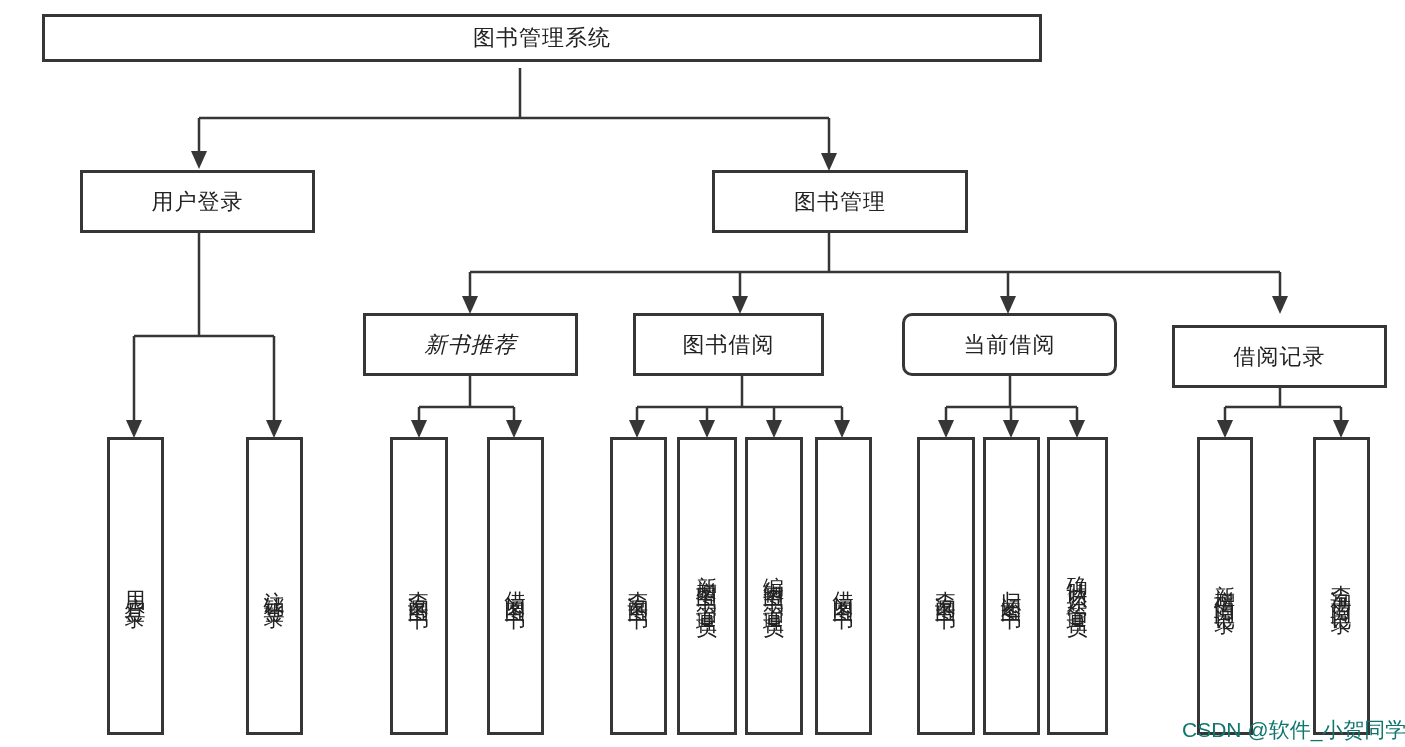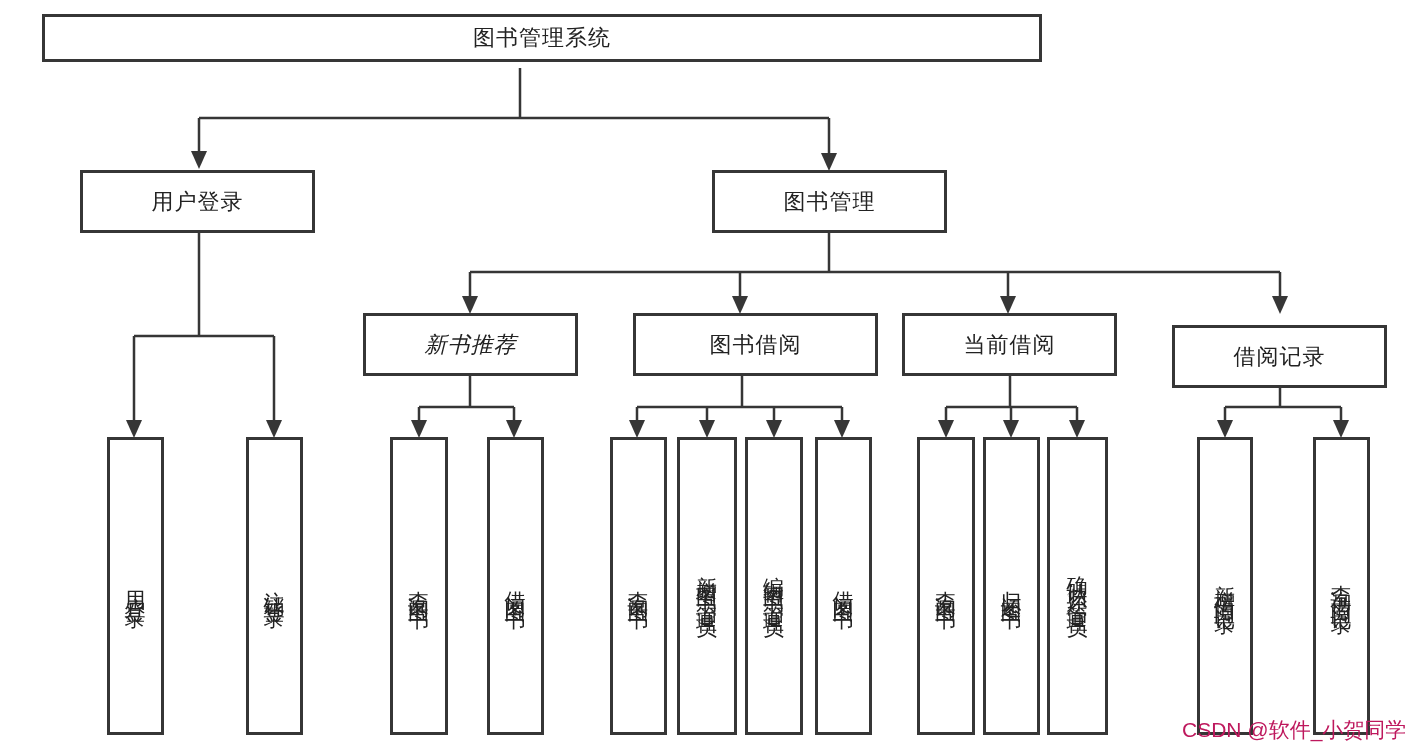--- a/index.html
+++ b/index.html
@@ -46,24 +46,24 @@
     writing-mode: vertical-lr;
     text-orientation: mixed;
     font-size: 21px;
     line-height: 1;
     letter-spacing: 6px;
     white-space: nowrap;
   }
   
   .n-root { left: 22px;   top: 14px;  width: 1000px; height: 48px; margin-left: 20px; }
   .n-user { left: 80px;   top: 170px; width: 235px;  height: 63px; }
-  .n-book { left: 712px;  top: 170px; width: 235px;  height: 63px; }
+  .n-book { left: 712px;  top: 170px; width: 256px;  height: 63px; }
   .n-new  { left: 363px;  top: 313px; width: 215px;  height: 63px; font-style: italic; }
-  .n-brw  { left: 633px;  top: 313px; width: 245px;  height: 63px; }
-  .n-cur  { left: 902px;  top: 313px; width: 215px;  height: 63px; }
+  .n-brw  { left: 633px;  top: 313px; width: 191px;  height: 63px; }
+  .n-cur  { left: 902px;  top: 313px; width: 215px;  height: 63px; border-radius: 10px; }
   .n-rec  { left: 1172px; top: 325px; width: 215px;  height: 63px; }
 
   .l-login   { left: 107px;  width: 57px; }
   .l-logout  { left: 246px;  width: 57px; }
   .l-q1      { left: 390px;  width: 58px; }
   .l-b1      { left: 487px;  width: 57px; }
   .l-q2      { left: 610px;  width: 57px; }
   .l-add     { left: 677px;  width: 60px; }
   .l-edit    { left: 745px;  width: 58px; }
   .l-b2      { left: 815px;  width: 57px; }
@@ -71,21 +71,21 @@
   .l-ret     { left: 983px;  width: 57px; }
   .l-conf    { left: 1047px; width: 61px; }
   .l-addrec  { left: 1197px; width: 56px; }
   .l-qrec    { left: 1313px; width: 57px; }
 
   .watermark {
     position: absolute;
     left: 1182px;
     top: 716px;
     font-size: 21px;
-    color: #be185d;
+    color: #0f766e;
     z-index: 3;
     white-space: nowrap;
   }
 </style>
 </head>
 <body>
 
 <div class="stage">
 
   <svg class="connectors" viewBox="0 0 1405 747" xmlns="http://www.w3.org/2000/svg">

